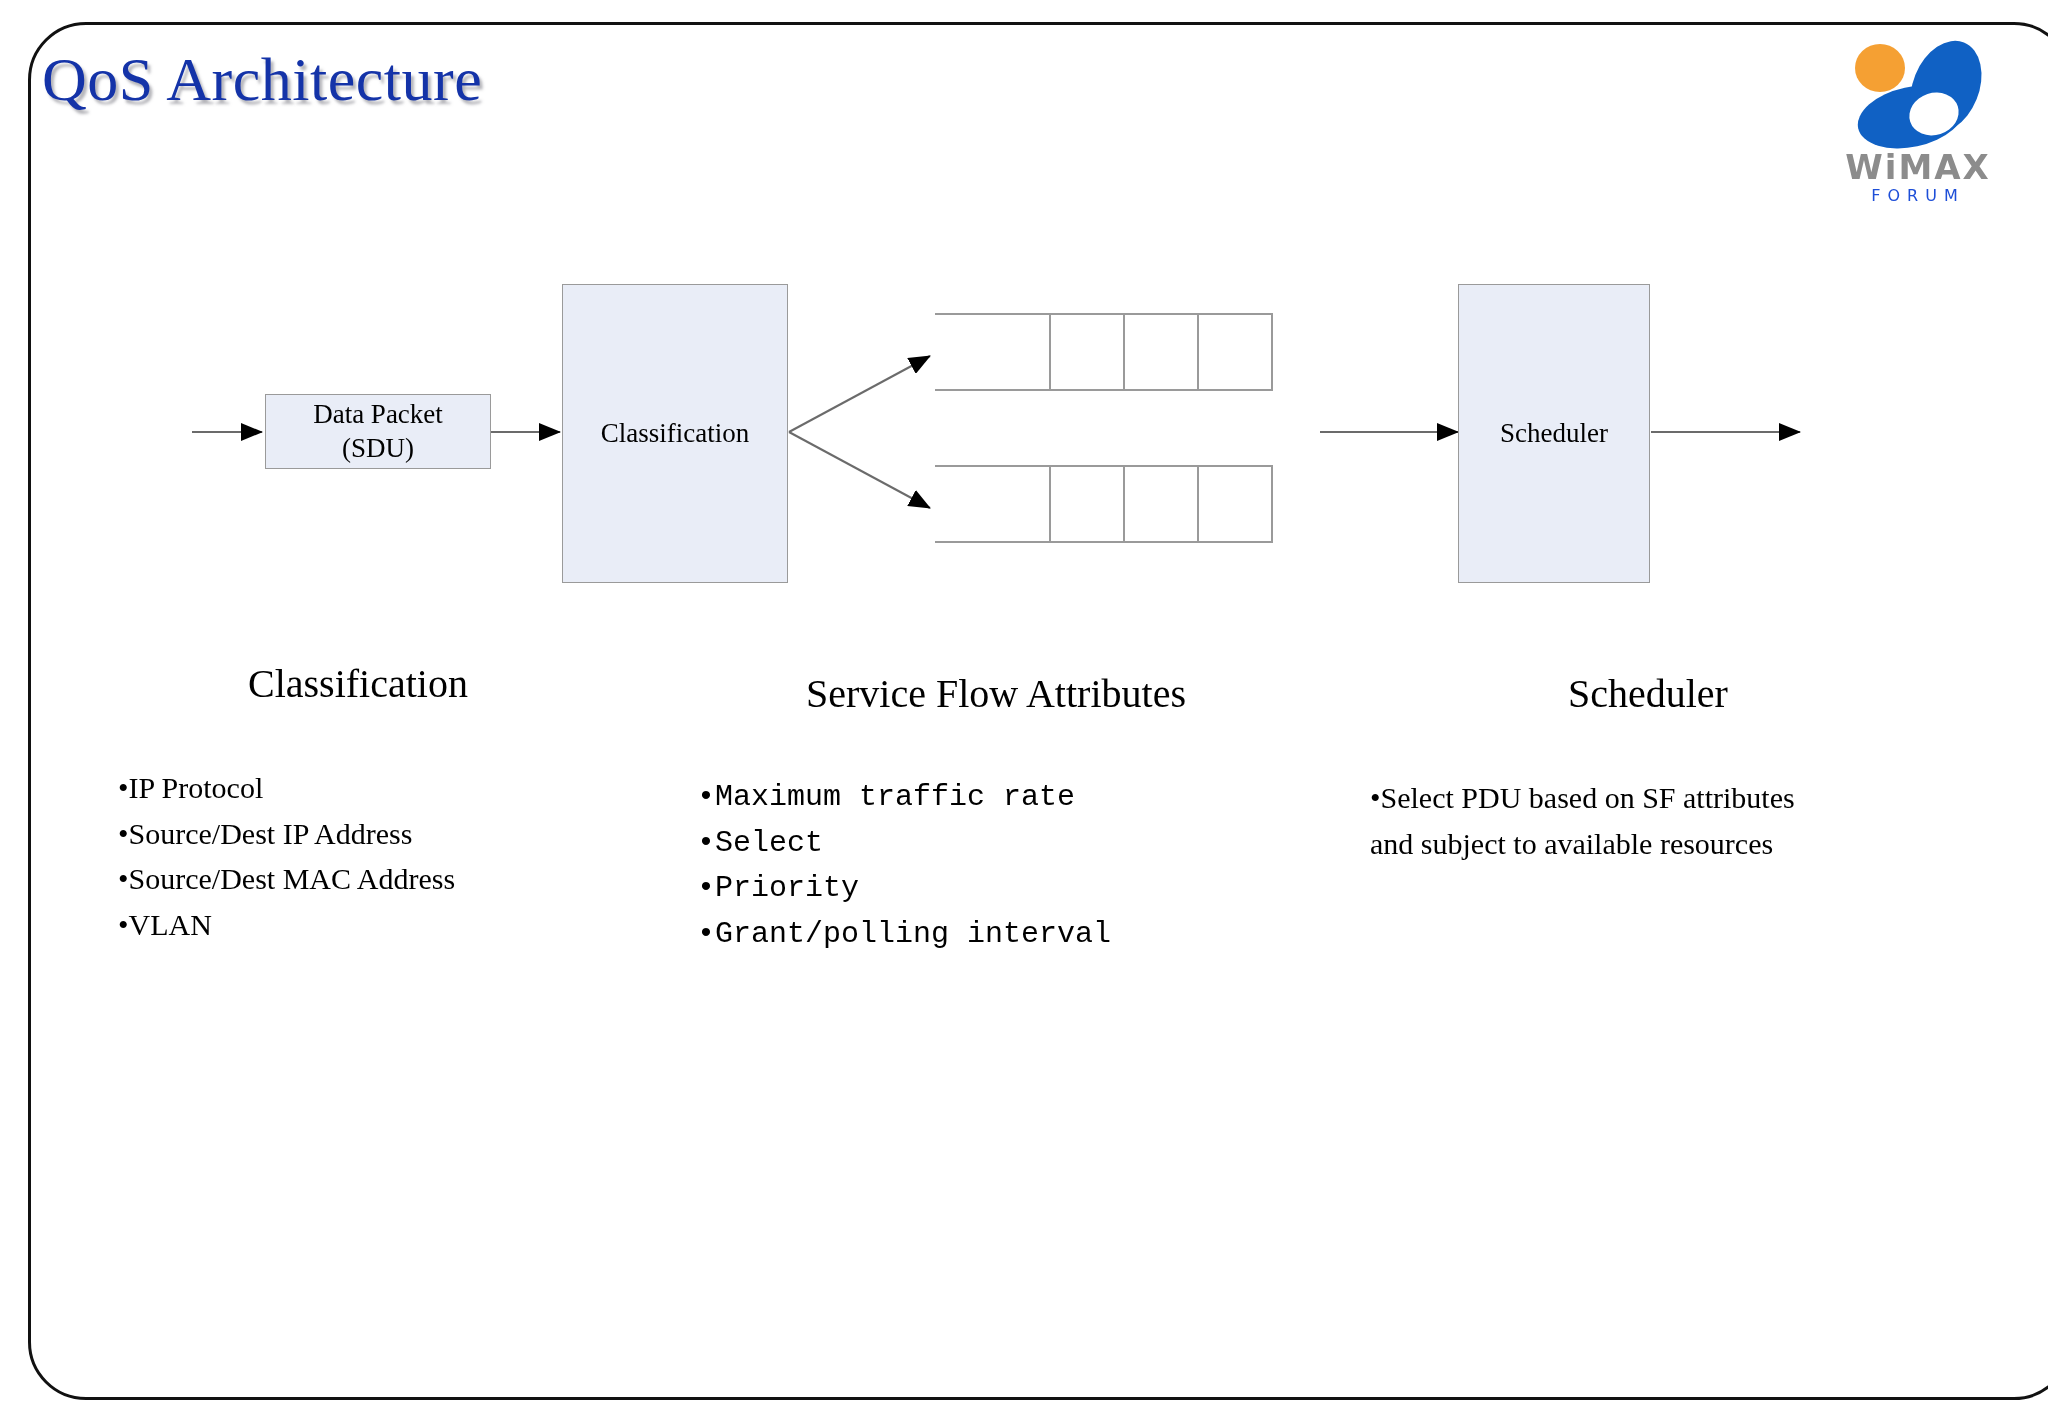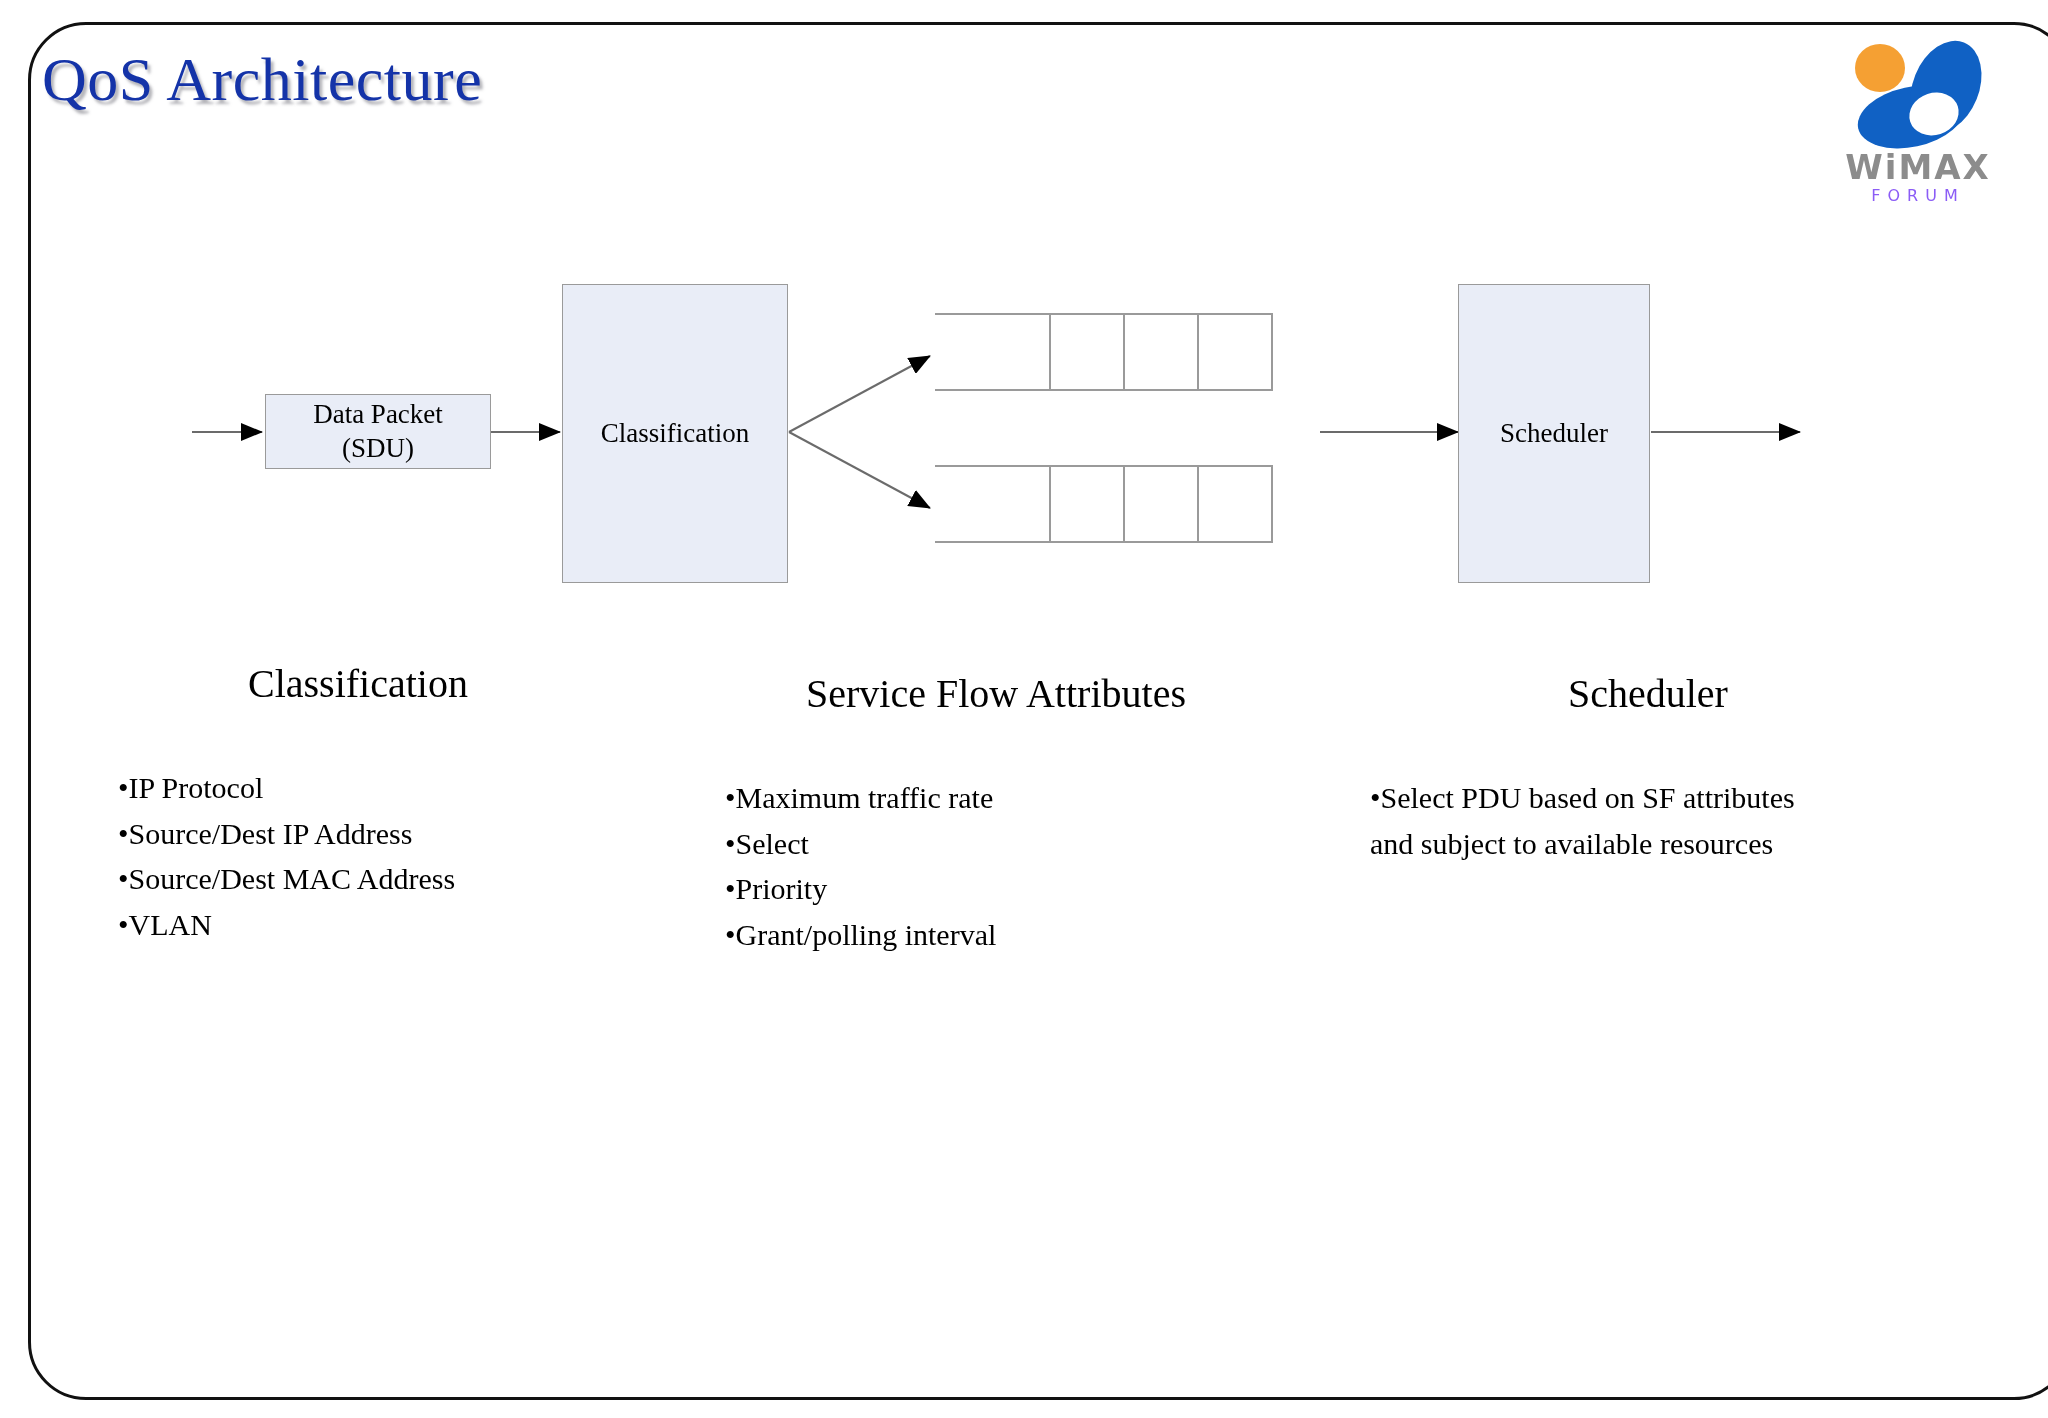--- a/index.html
+++ b/index.html
@@ -18,21 +18,21 @@
          letter-spacing:.5px;white-space:nowrap;
          text-shadow:3px 4px 3px rgba(120,120,130,.55);}
 
   
   .logo{position:absolute;left:1818px;top:30px;width:200px;height:180px;}
   .logo-mark{position:absolute;left:0;top:0;width:200px;height:120px;}
   .logo-word{position:absolute;left:0;top:120px;width:200px;text-align:center;
              font-family:"DejaVu Sans",sans-serif;font-size:34px;color:#8c8c8c;
              font-weight:bold;letter-spacing:2px;line-height:1;}
   .logo-sub{position:absolute;left:0;top:158px;width:200px;text-align:center;
-            font-family:"DejaVu Sans",sans-serif;font-size:16px;color:#8b5cf6;
+            font-family:"DejaVu Sans",sans-serif;font-size:16px;color:#1d4ed8;
             letter-spacing:7px;line-height:1;}
 
   
   .box{position:absolute;background:#e9edf7;border:1px solid #9a9a9a;
        box-sizing:border-box;display:flex;align-items:center;justify-content:center;
        text-align:center;font-size:27px;color:#000;line-height:1.25;}
 
   .qwrap{position:absolute;}
   .qline{position:absolute;background:#9a9a9a;}
 
@@ -120,21 +120,21 @@
 
   <div class="col-head" style="left:248px;top:660px;">Classification</div>
   <div class="col-list" style="left:118px;top:765px;width:620px;">
     <div class="bullet-line">•<span>IP Protocol</span></div>
     <div class="bullet-line">•<span>Source/Dest IP Address</span></div>
     <div class="bullet-line">•<span>Source/Dest MAC Address</span></div>
     <div class="bullet-line">•<span>VLAN</span></div>
   </div>
 
   <div class="col-head" style="left:806px;top:670px;">Service Flow Attributes</div>
-  <div class="col-list" style="left:725px;top:775px;width:640px;">
+  <div class="col-list" style="left:697px;top:775px;width:640px;font-family:Liberation Mono, monospace;">
     <div class="bullet-line">•<span>Maximum traffic rate</span></div>
     <div class="bullet-line">•<span>Select</span></div>
     <div class="bullet-line">•<span>Priority</span></div>
     <div class="bullet-line">•<span>Grant/polling interval</span></div>
   </div>
 
   <div class="col-head" style="left:1568px;top:670px;">Scheduler</div>
   <div class="col-list wrap" style="left:1370px;top:775px;width:450px;">
     <div class="bullet-line">•<span>Select PDU based on SF attributes and subject to available resources</span></div>
   </div>

